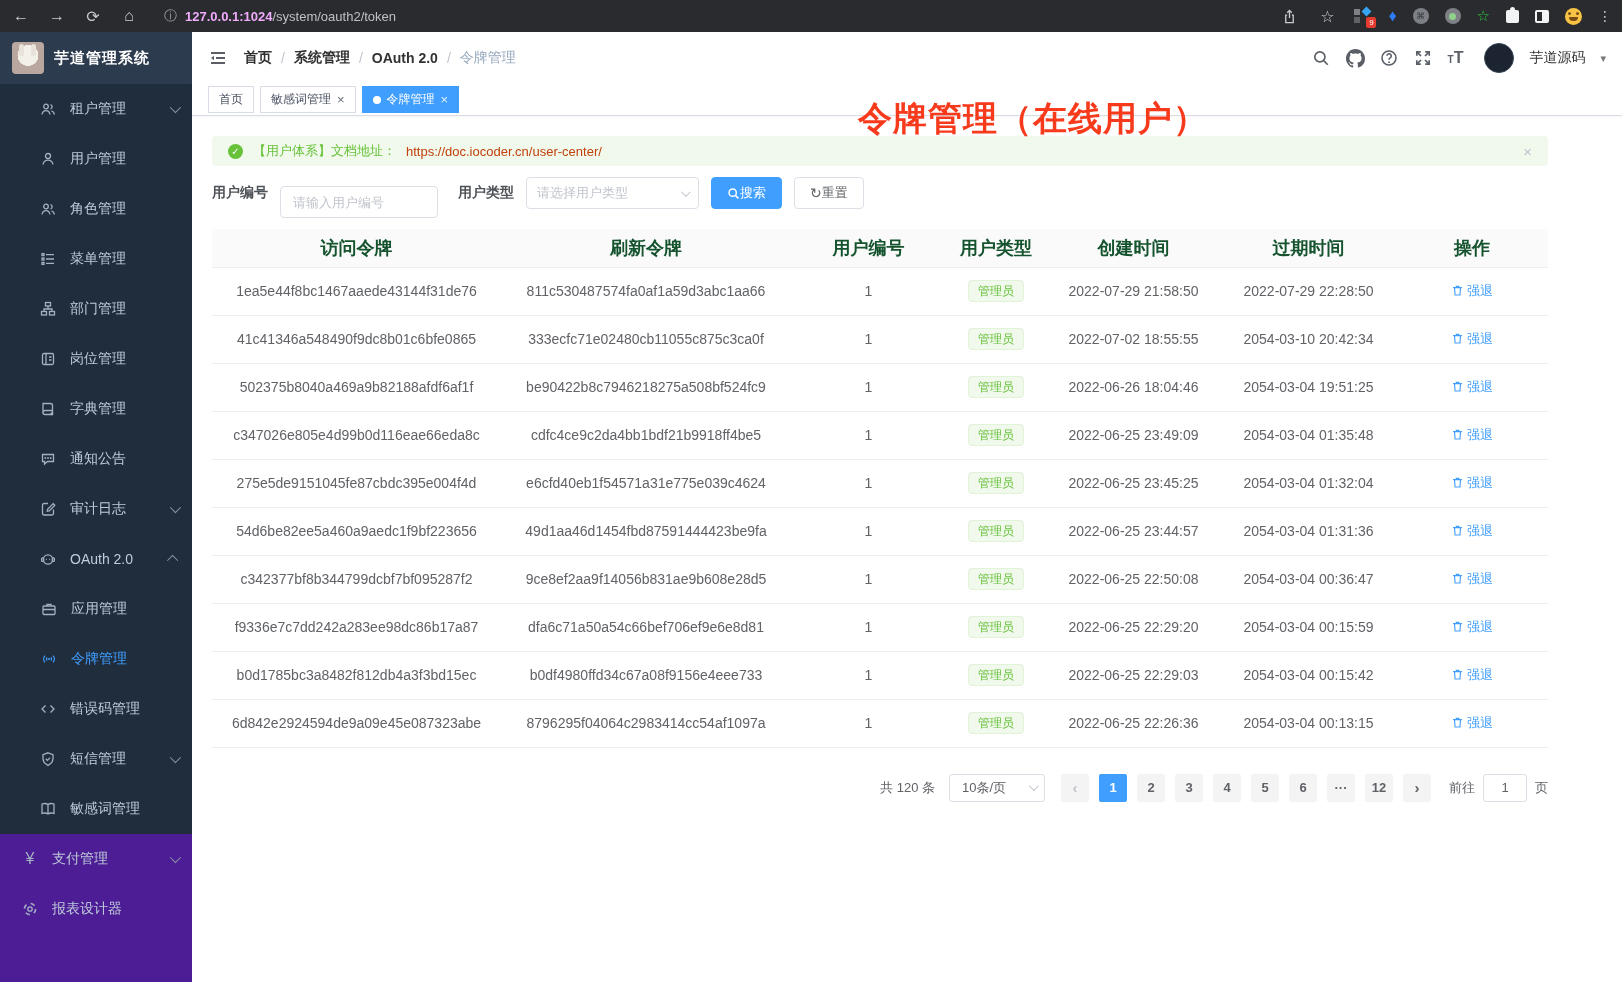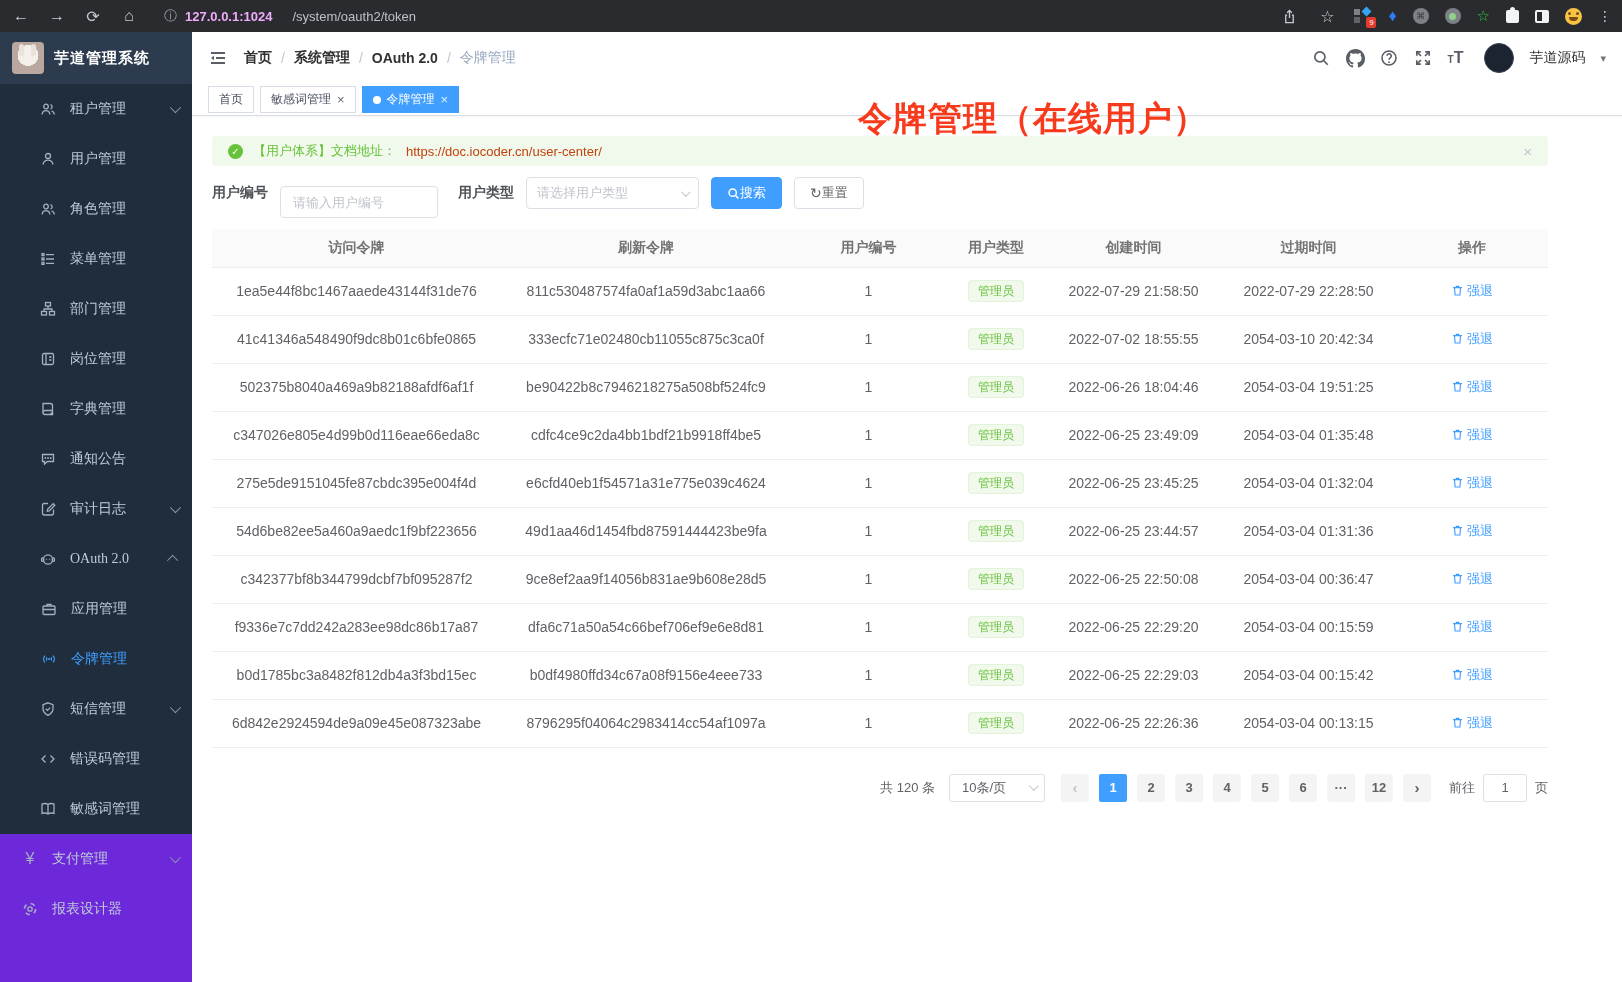--- a/index.html
+++ b/index.html
@@ -4,21 +4,21 @@
 <style>
   * { margin:0; padding:0; box-sizing:border-box; }
   html,body { width:1622px; height:982px; font-family:"Liberation Sans","DejaVu Sans",sans-serif; background:#fff; overflow:hidden; }
   svg { display:block; }
 
   
   .browser-bar { height:32px; background:#2a2b2e; display:flex; align-items:center; padding:0 10px; gap:14px; color:#9aa0a6; }
   .nav-btn { width:22px; height:22px; display:flex; align-items:center; justify-content:center; font-size:16px; color:#c7cbd0; cursor:pointer; }
   .url-box { display:flex; align-items:center; gap:8px; flex:1; padding-left:10px; font-size:13px; }
   .url-host { color:#f0abfc; font-weight:bold; }
-  .url-path { color:#bdc1c6;padding-left:20px; }
+  .url-path { color:#bdc1c6; }
   .chrome-right { display:flex; align-items:center; gap:16px; }
   .ext-multi { position:relative; width:18px; height:16px; }
   .ext-multi .sq1 { position:absolute; left:0; top:1px; width:6px; height:6px; background:#7d8187; }
   .ext-multi .sq2 { position:absolute; left:0; top:9px; width:6px; height:6px; background:#5f6368; }
   .ext-multi .dia { position:absolute; left:9px; top:0px; width:7px; height:7px; background:#37a4f3; transform:rotate(45deg); }
   .ext-badge { position:absolute; right:-4px; bottom:-4px; background:#e33b2e; color:#fff; font-size:8px; width:10px; height:11px; line-height:11px; text-align:center; border-radius:2px; }
   .gem { color:#2f7df6; font-size:16px; }
   .circle-ext { width:16px; height:16px; border-radius:50%; background:#7d8187; display:flex; align-items:center; justify-content:center; }
   .circle-ext .inner-dot { width:7px; height:7px; border-radius:50%; background:#8fd18a; }
   .circle-ext .cmd { color:#3c4043; font-size:9px; font-weight:bold; }
@@ -27,26 +27,26 @@
   .puzzle:before { content:""; position:absolute; left:4px; top:-3px; width:5px; height:5px; border-radius:50%; background:#f1f3f4; }
   .side-panel { width:14px; height:13px; border:2px solid #f1f3f4; border-radius:2px; position:relative; }
   .side-panel:before { content:""; position:absolute; right:0; top:0; width:5px; height:9px; background:#f1f3f4; }
   .emoji-face { width:17px; height:17px; border-radius:50%; background:#f6c344; position:relative; }
   .emoji-face:before { content:""; position:absolute; left:3px; top:4px; width:3px; height:3px; border-radius:50%; background:#7a4b12; box-shadow:8px 0 0 #7a4b12; }
   .emoji-face:after { content:""; position:absolute; left:4px; top:9px; width:9px; height:4px; border-radius:0 0 8px 8px; background:#7a4b12; }
   .dots-v { font-size:14px; color:#c7cbd0; }
 
   
   .app { display:flex; height:950px; }
-  .sidebar { width:192px; background:#6d28d9; display:flex; flex-direction:column; flex-shrink:0; }
+  .sidebar { width:192px; background:#4c1d95; display:flex; flex-direction:column; flex-shrink:0; }
   .logo-bar { height:52px; background:#2c3b4d; display:flex; align-items:center; padding:0 12px; gap:10px; flex-shrink:0; }
   .logo-img { width:32px; height:32px; border-radius:4px; background:radial-gradient(circle at 50% 42%, #f3f0ea 0 42%, #b9a7a0 43% 100%); position:relative; overflow:hidden; }
   .logo-img:before { content:""; position:absolute; left:7px; top:2px; width:5px; height:12px; background:#e8e2da; border-radius:3px; box-shadow:12px 0 0 #e8e2da; }
   .logo-title { color:#fff; font-size:15px; font-weight:bold; letter-spacing:1px; }
-  .menu-dark { background:#1f2d3d;font-family:Liberation Serif, serif; }
+  .menu-dark { background:#1f2d3d; }
   .menu-item { height:50px; display:flex; align-items:center; gap:14px; padding:0 14px 0 40px; color:#bfcbd9; font-size:14px; cursor:pointer; }
   .menu-item .mi { width:16px; height:16px; color:#a3b1c2; flex-shrink:0; }
   .menu-item.sub { padding-left:41px; }
   .menu-item.active { color:#409eff; }
   .menu-item.active .mi { color:#409eff; }
   .menu-item.top-level { padding-left:22px; }
   .chev { margin-left:auto; width:8px; height:8px; border-right:1.5px solid #8a97a6; border-bottom:1.5px solid #8a97a6; flex-shrink:0; }
   .chev.down { transform:rotate(45deg) translateY(-2px); }
   .chev.up { transform:rotate(-135deg) translateY(-2px); }
   .yen-ico { font-size:16px; color:#a3b1c2; width:16px; text-align:center; }
@@ -86,21 +86,21 @@
   .f-input::placeholder { color:#c0c4cc; }
   .f-select { width:173px; height:32px; border:1px solid #dcdfe6; border-radius:4px; padding:0 10px; display:flex; align-items:center; color:#c0c4cc; font-size:13px; cursor:pointer; margin-right:12px; }
   .sel-chev { margin-left:auto; width:7px; height:7px; border-right:1.4px solid #c0c4cc; border-bottom:1.4px solid #c0c4cc; transform:rotate(45deg) translateY(-2px); }
   .btn { height:32px; border-radius:4px; font-size:13px; display:inline-flex; align-items:center; padding:0 15px; cursor:pointer; border:1px solid transparent; }
   .btn-primary { background:#409eff; color:#fff; border-color:#409eff; margin-right:12px; }
   .btn-plain { background:#fff; color:#606266; border-color:#dcdfe6; }
   .btn svg { width:13px; height:13px; }
   .refresh-gl { font-size:14px; line-height:1; }
 
   .data-table { margin-top:20px; width:1336px; border-collapse:collapse; table-layout:fixed; }
-  .data-table th { height:38px; background:#fafafa; font-size:14px; font-weight:bold; color:#737373; border-bottom:1px solid #ebeef5; text-align:center; }
+  .data-table th { height:38px; background:#fafafa; font-size:18px; font-weight:bold; color:#14532d; border-bottom:1px solid #ebeef5; text-align:center; }
   .data-table td { height:48px; font-size:14px; color:#606266; border-bottom:1px solid #ebeef5; text-align:center; white-space:nowrap; overflow:hidden; }
   .tag-success { display:inline-block; padding:4px 9px; font-size:12px; color:#67c23a; background:#f0f9eb; border:1px solid #e1f3d8; border-radius:4px; line-height:1; }
   .kick-link { color:#409eff; font-size:13px; text-decoration:none; cursor:pointer; display:inline-flex; align-items:center; gap:3px; }
   .kick-link svg { width:13px; height:13px; }
 
   .pagination { margin-top:26px; width:1336px; display:flex; align-items:center; justify-content:flex-end; gap:10px; font-size:13px; color:#606266; }
   .pg-total { margin-right:4px; }
   .pg-size { width:96px; height:28px; border:1px solid #dcdfe6; border-radius:3px; display:flex; align-items:center; padding:0 8px 0 12px; color:#606266; cursor:pointer; margin-right:6px; }
   .pg-btn { min-width:28px; height:28px; background:#f4f4f5; border:none; border-radius:2px; font-size:13px; font-weight:bold; color:#606266; cursor:pointer; display:flex; align-items:center; justify-content:center; font-family:inherit; }
   .pg-btn.arrow { color:#606266; font-size:15px; }
@@ -253,31 +253,31 @@
       </div>
       <div class="menu-item sub active">
         <svg class="mi" viewBox="0 0 16 16" fill="none" stroke="currentColor" stroke-width="1.3">
             <path d="M4 4.6a5 5 0 000 6.8M12 4.6a5 5 0 010 6.8M6 6.4a2.8 2.8 0 000 3.2M10 6.4a2.8 2.8 0 010 3.2"></path>
             <circle cx="8" cy="8" r="1" fill="currentColor" stroke="none"></circle>
           </svg>
         <span>令牌管理</span>
       </div>
       <div class="menu-item">
         <svg class="mi" viewBox="0 0 16 16" fill="none" stroke="currentColor" stroke-width="1.3">
+            <path d="M5.5 4.5L2 8l3.5 3.5M10.5 4.5L14 8l-3.5 3.5"></path>
+          </svg>
+        <span>错误码管理</span>
+      </div>
+      <div class="menu-item">
+        <svg class="mi" viewBox="0 0 16 16" fill="none" stroke="currentColor" stroke-width="1.3">
             <path d="M8 1.8l5 1.8v4.2c0 3-1.9 4.9-5 6.6-3.1-1.7-5-3.6-5-6.6V3.6z"></path>
             <path d="M5.8 7.8l1.6 1.6 2.8-2.8"></path>
           </svg>
         <span>短信管理</span>
         <span class="chev down"></span>
-      </div>
-      <div class="menu-item">
-        <svg class="mi" viewBox="0 0 16 16" fill="none" stroke="currentColor" stroke-width="1.3">
-            <path d="M5.5 4.5L2 8l3.5 3.5M10.5 4.5L14 8l-3.5 3.5"></path>
-          </svg>
-        <span>错误码管理</span>
       </div>
       <div class="menu-item">
         <svg class="mi" viewBox="0 0 16 16" fill="none" stroke="currentColor" stroke-width="1.3">
             <path d="M8 3.5C6.3 2.3 4.2 2.3 2 3v9.5c2.2-.7 4.3-.7 6 .5 1.7-1.2 3.8-1.2 6-.5V3c-2.2-.7-4.3-.7-6 .5z"></path>
             <path d="M8 3.5v9.5"></path>
           </svg>
         <span>敏感词管理</span>
       </div>
     </div>
     <div class="menu-light">

